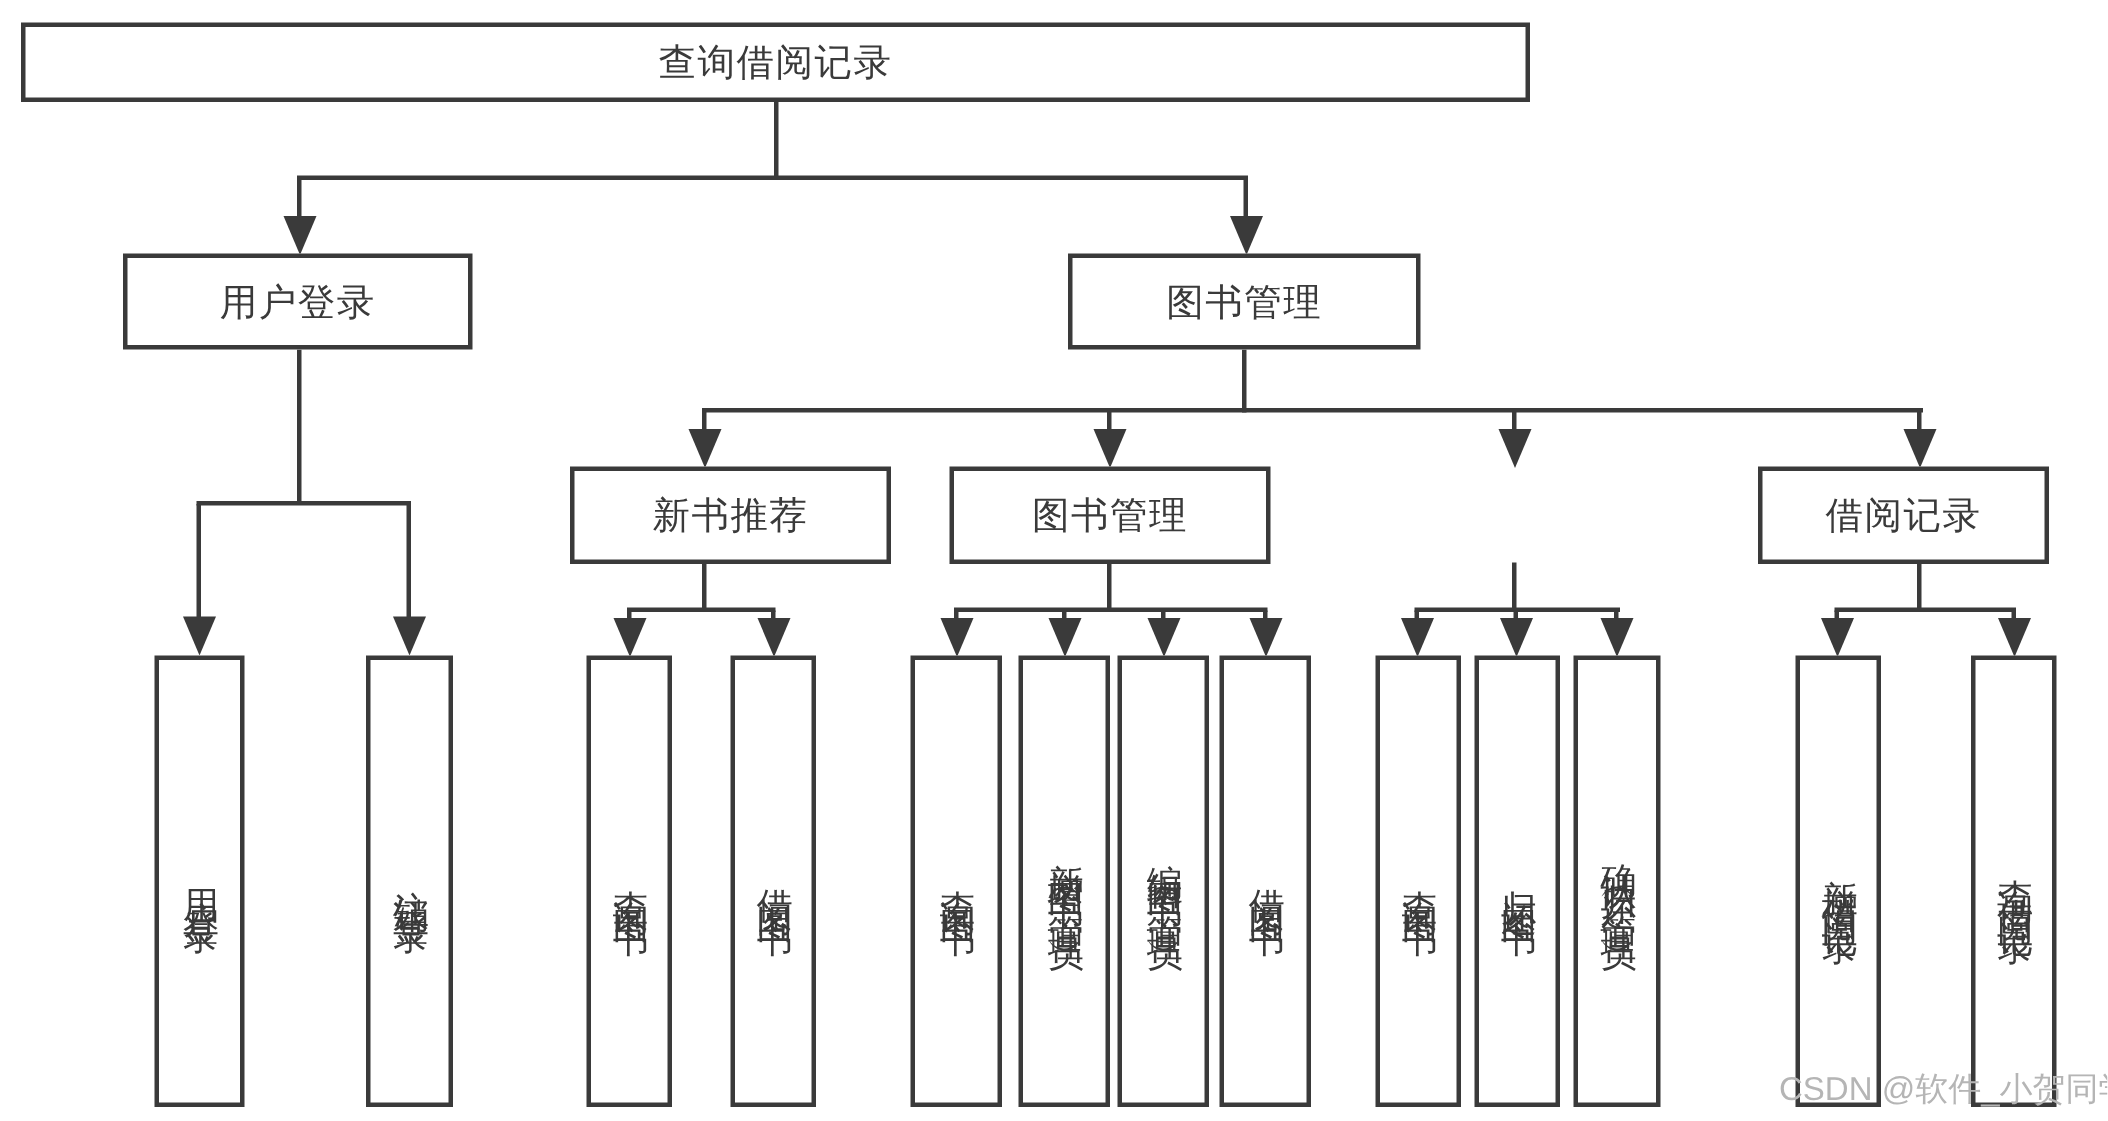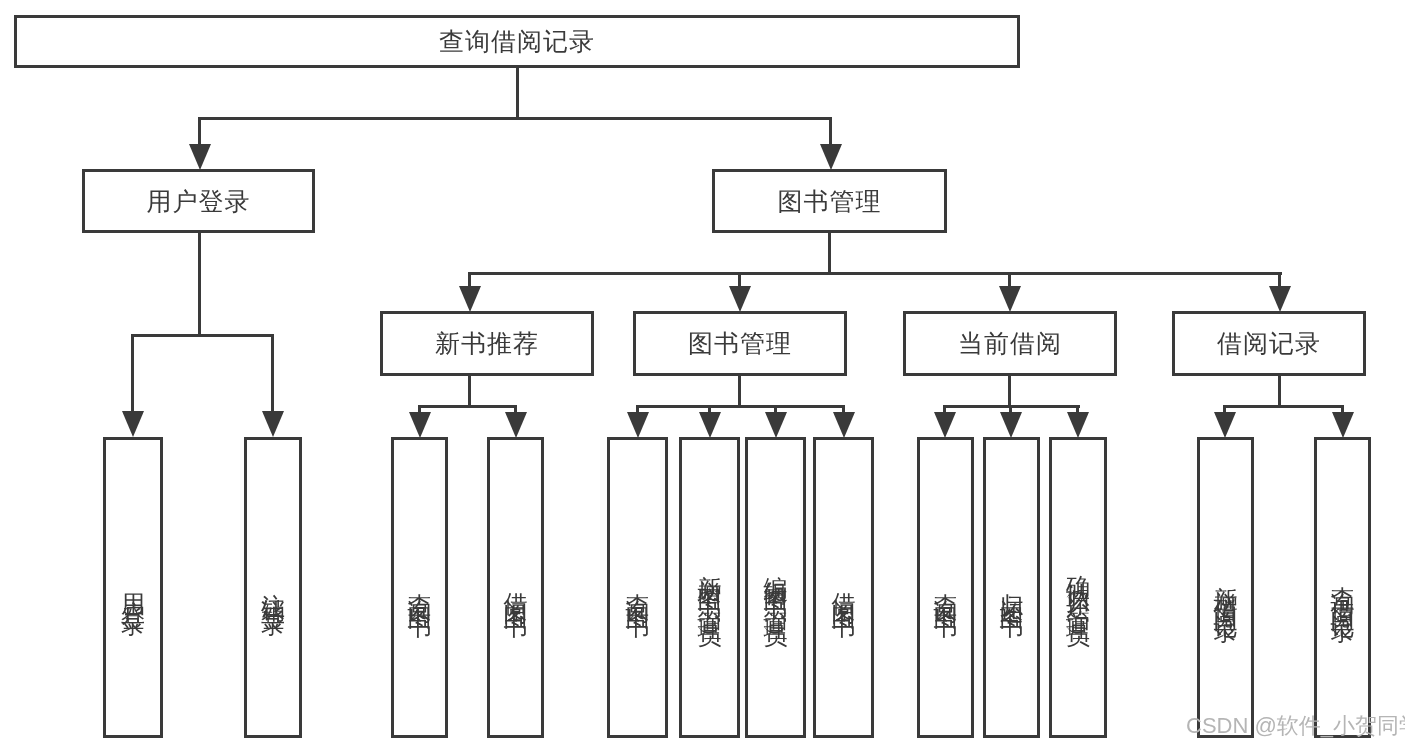--- a/index.html
+++ b/index.html
@@ -56,21 +56,20 @@
 
 <div id="canvas">
 
   <div class="node h" style="left:14px;top:15px;width:1006px;height:53px;">查询借阅记录</div>
 
   <div class="node h" style="left:82px;top:169px;width:233px;height:64px;">用户登录</div>
   <div class="node h" style="left:712px;top:169px;width:235px;height:64px;">图书管理</div>
 
   <div class="node h" style="left:380px;top:311px;width:214px;height:65px;">新书推荐</div>
   <div class="node h" style="left:633px;top:311px;width:214px;height:65px;">图书管理</div>
-  <div class="node h" style="left:903px;top:311px;width:214px;height:65px;">当前借阅</div>
   <div class="node h" style="left:1172px;top:311px;width:194px;height:65px;">借阅记录</div>
 
   <div class="node v" style="left:103px;top:437px;width:60px;height:301px;">用户登录</div>
   <div class="node v" style="left:244px;top:437px;width:58px;height:301px;">注销登录</div>
 
   <div class="node v" style="left:391px;top:437px;width:57px;height:301px;">查询图书</div>
   <div class="node v" style="left:487px;top:437px;width:57px;height:301px;">借阅图书</div>
 
   <div class="node v" style="left:607px;top:437px;width:61px;height:301px;">查询图书</div>
   <div class="node v" style="left:679px;top:437px;width:61px;height:301px;">新增图书（管理员）</div>

